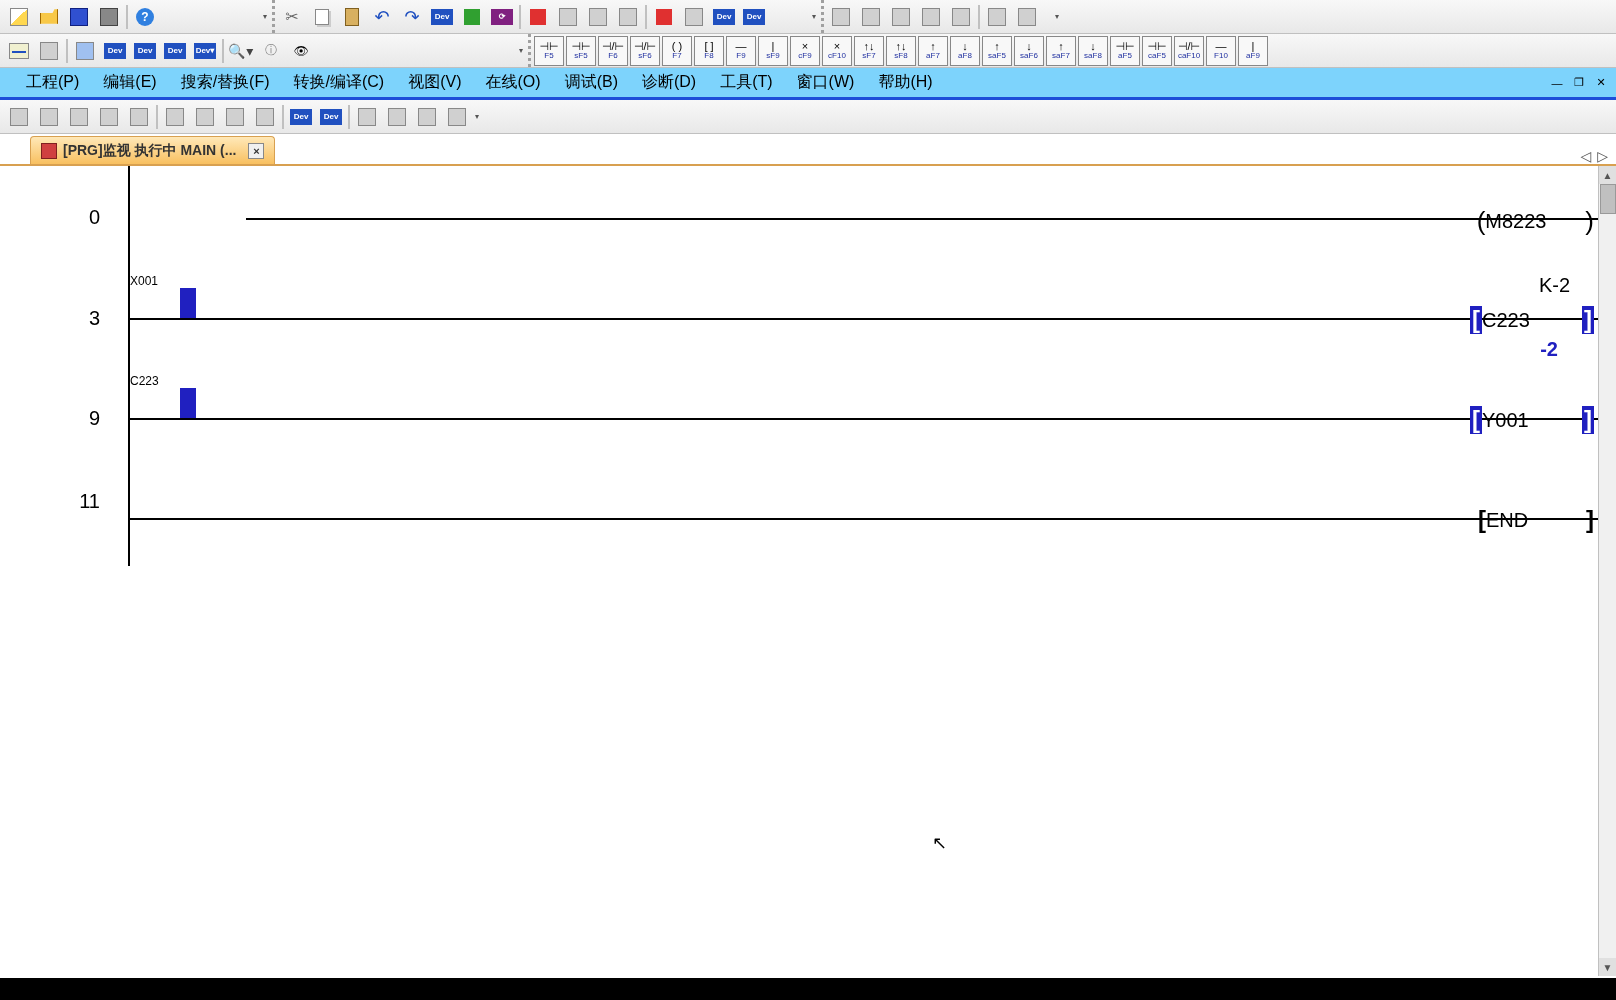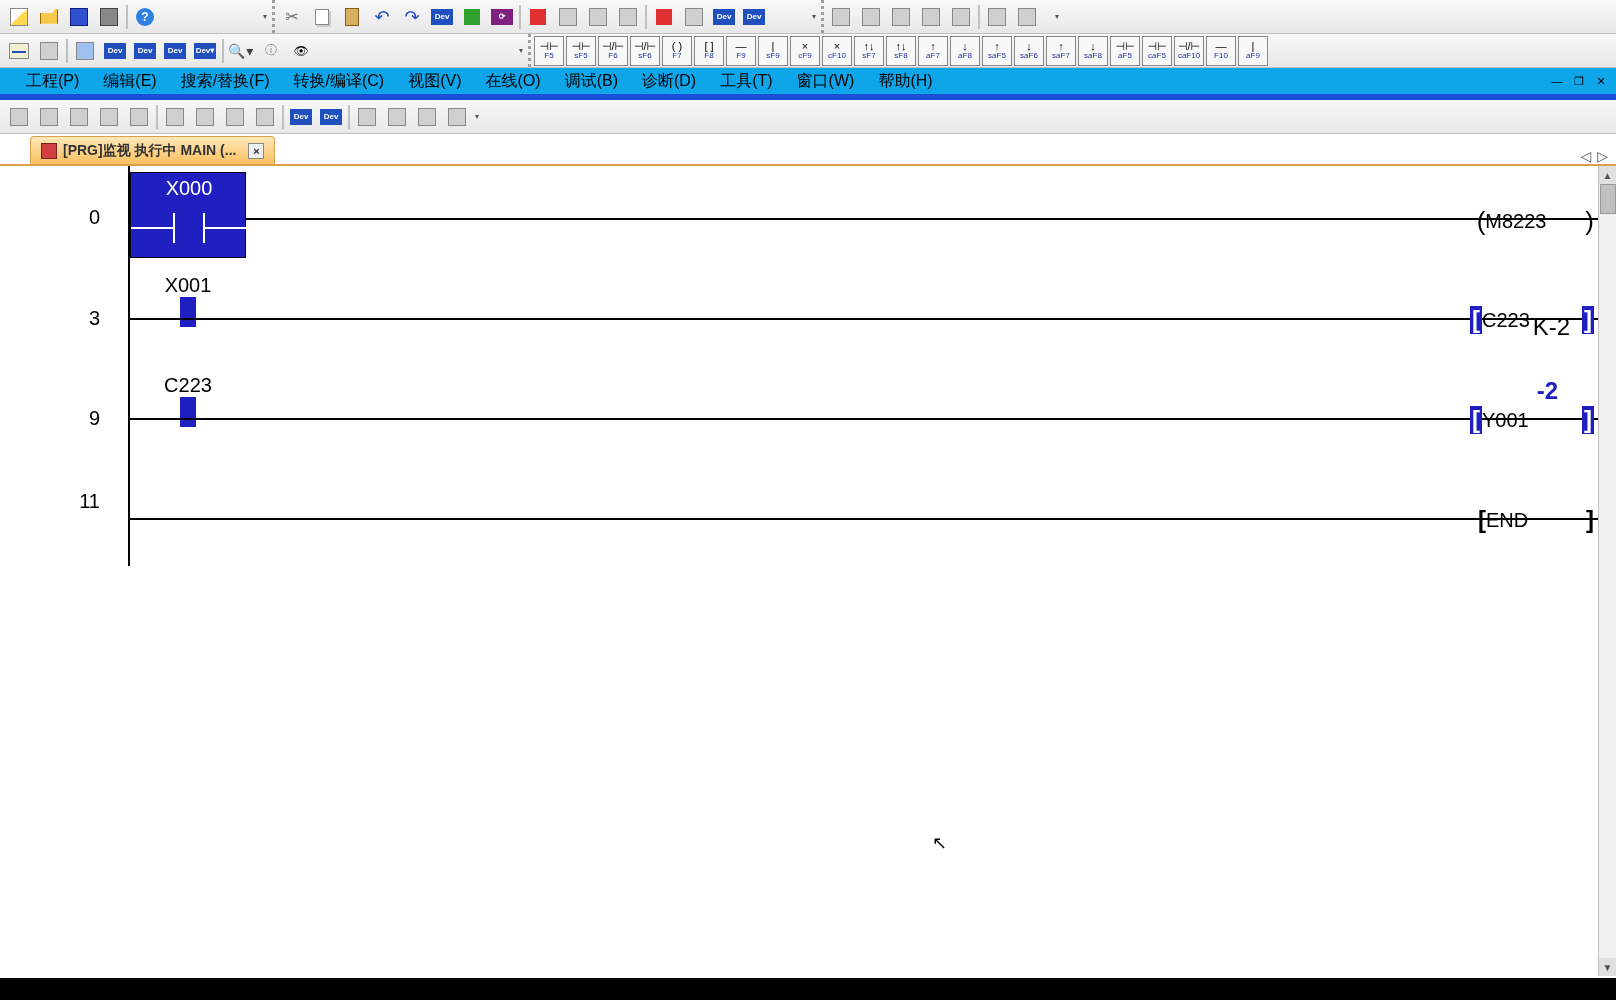--- a/index.html
+++ b/index.html
@@ -9,21 +9,21 @@
 .toolbar-row { display: flex; align-items: center; background: linear-gradient(to bottom, #f8f8f8, #e8e8e8); border-bottom: 1px solid #c0c0c0; height: 34px; padding: 0 2px; }
 .toolbar-row.second { height: 34px; }
 .tb-group { display: flex; align-items: center; border-left: 3px dotted #a0a0a0; padding: 0 2px; height: 100%; }
 .tb-group:first-child { border-left: none; }
 .tb-btn { width: 28px; height: 28px; display: flex; align-items: center; justify-content: center; margin: 0 1px; background: transparent; border: 1px solid transparent; cursor: pointer; font-size: 12px; }
 .tb-sep { width: 2px; height: 24px; background: #c0c0c0; margin: 0 2px; }
 .tb-drop { width: 10px; color: #555; font-size: 8px; display: flex; align-items: center; justify-content: center; cursor: pointer; }
 .tb-timebox { width: 210px; height: 24px; border: 1px solid #888; background: #fff; text-align: center; line-height: 22px; font-size: 15px; margin: 0 4px; }
 
 
-.menubar { display: flex; align-items: center; background: #0ea5e9; height: 32px; padding: 0 14px; border-bottom: 6px solid #1d4ed8; position: relative; }
+.menubar { display: flex; align-items: center; background: #7dd3fc; height: 32px; padding: 0 14px; border-bottom: 3px solid #1d4ed8; position: relative; }
 .menu-item { padding: 4px 12px; cursor: pointer; font-size: 16px; }
 .win-ctrls { position: absolute; right: 6px; display: flex; gap: 4px; }
 .win-ctrl { width: 18px; height: 16px; font-size: 11px; display: flex; align-items: center; justify-content: center; cursor: pointer; }
 
 
 .tabbar { display: flex; align-items: flex-end; background: #fff; height: 32px; border-bottom: 2px solid #d8a050; padding-left: 30px; position: relative; }
 .tab { display: flex; align-items: center; background: linear-gradient(to bottom, #ffe8b8, #f8c060); border: 1px solid #d8a050; border-bottom: none; border-radius: 4px 4px 0 0; padding: 4px 10px; height: 28px; font-size: 14px; font-weight: bold; color: #333; }
 .tab-icon { width: 16px; height: 16px; margin-right: 6px; background: #d04040; border: 1px solid #802020; }
 .tab-close { margin-left: 12px; width: 16px; height: 16px; border: 1px solid #888; background: #f0f0f0; display: flex; align-items: center; justify-content: center; font-size: 11px; cursor: pointer; }
 .tab-nav { position: absolute; right: 8px; display: flex; gap: 6px; }
@@ -48,30 +48,30 @@
 .contact-label { position: absolute; width: 116px; text-align: center; font-size: 20px; color: #fff; top: 4px; }
 .contact-nopen { position: absolute; top: 40px; left: 0; width: 116px; height: 30px; }
 .contact-nopen::before, .contact-nopen::after { content: ''; position: absolute; top: 14px; width: 42px; height: 2px; background: #fff; }
 .contact-nopen::before { left: 0; }
 .contact-nopen::after { right: 0; }
 .contact-nopen .bar1, .contact-nopen .bar2 { position: absolute; top: 0; width: 2px; height: 30px; background: #fff; }
 .contact-nopen .bar1 { left: 42px; }
 .contact-nopen .bar2 { right: 42px; }
 
 .contact-small { position: absolute; width: 116px; }
-.contact-small-label { text-align: center; font-size: 20px; color: #000; }
+.contact-small-label { text-align: left; font-size: 12px; color: #000; }
 .contact-small-block { width: 16px; height: 30px; background: #2020c0; margin: 0 auto; }
 
 
 .coil { position: absolute; right: 4px; display: flex; align-items: center; font-size: 20px; }
 .coil .paren { font-size: 26px; color: #000; }
 .coil .bracket { font-size: 24px; color: #000; font-weight: bold; }
 .coil .bracket.hl { background: #2020c0; color: #fff; padding: 0 2px; }
 .coil-label { min-width: 100px; }
-.coil-extra { position: absolute; font-size: 24px; color: #000; margin-top: 39px; }
+.coil-extra { position: absolute; font-size: 20px; color: #000; }
 .coil-extra.blue { color: #2020c0; font-weight: bold; }
 
 
 .statusbar { position: absolute; bottom: 0; left: 0; right: 0; height: 22px; background: #000; }
 
 
 .fkey { width: 30px; height: 30px; display: flex; flex-direction: column; align-items: center; justify-content: center; border: 1px solid #888; background: #f8f8f8; margin: 0 1px; font-size: 8px; cursor: pointer; }
 .fkey-sym { font-size: 11px; line-height: 10px; }
 .fkey-lbl { font-size: 8px; color: #2030a0; }
 
@@ -424,27 +424,20 @@
 <div class="ladder-wrap">
   <div class="ladder-canvas">
     <div class="step-col">
       <div class="step-num" style="top:40px">0</div>
       <div class="step-num" style="top:141px">3</div>
       <div class="step-num" style="top:241px">9</div>
       <div class="step-num" style="top:324px">11</div>
     </div>
     <div class="rail"></div>
 
-    <div class="contact-box" style="left:130px; top:6px">
-      <div class="contact-label">X000</div>
-      <div class="contact-nopen">
-          <span class="bar1"></span>
-          <span class="bar2"></span>
-        </div>
-    </div>
     <div class="rung-line" style="top:52px; left:246px;"></div>
     <div class="coil" style="top:40px">
       <span class="paren">(</span>
       <span class="coil-label">M8223</span>
       <span class="paren">)</span>
     </div>
 
     <div class="contact-small" style="left:130px; top:108px">
       <div class="contact-small-label">X001</div>
       <div class="contact-small-block"></div>

